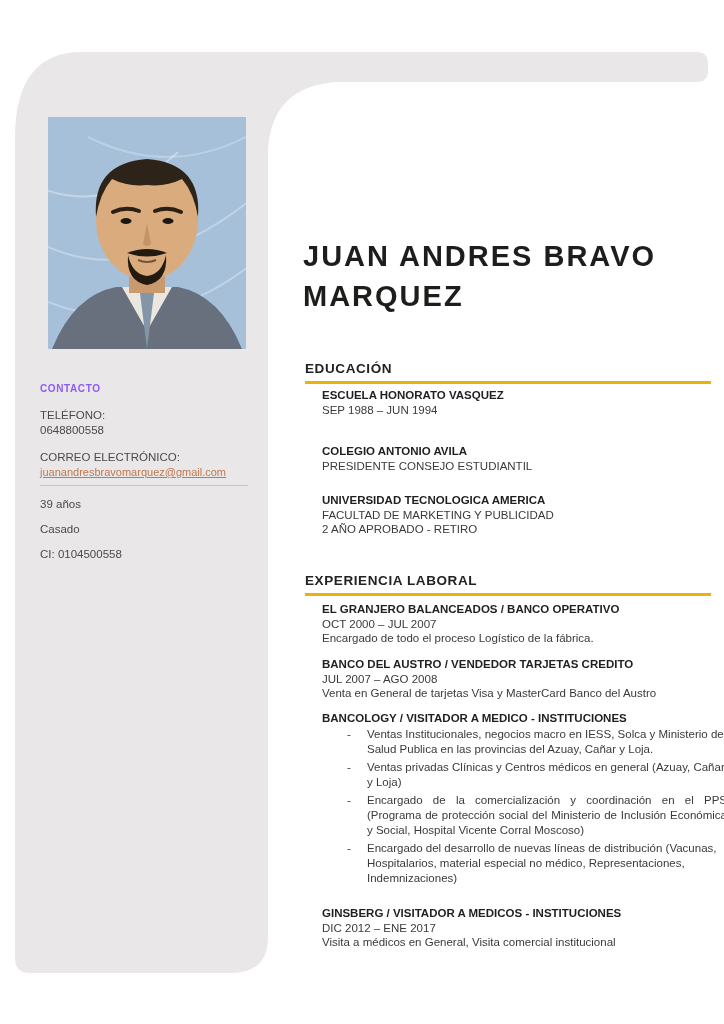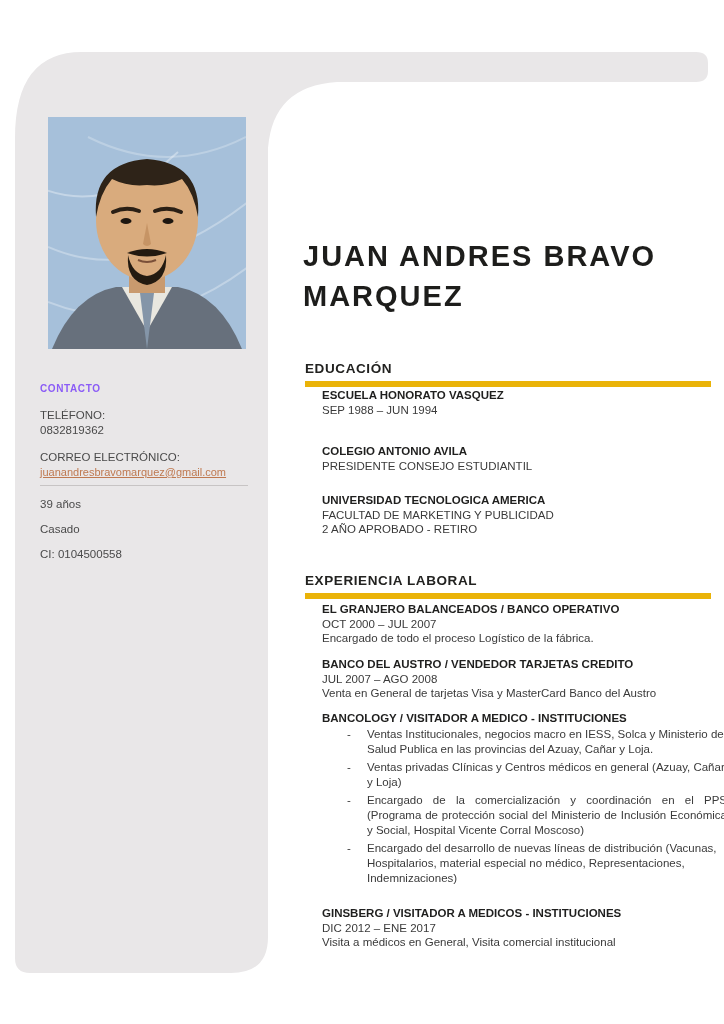--- a/index.html
+++ b/index.html
@@ -41,21 +41,21 @@
 
   
   .name{
     position:absolute;left:303px;top:236px;width:420px;
     font-size:29px;line-height:40px;letter-spacing:2px;
     color:#1d1d1b;font-weight:700;
   }
   .section-heading{
     position:absolute;left:305px;width:406px;
     font-size:13.5px;font-weight:bold;letter-spacing:.6px;color:#222220;
-    padding-bottom:5px;border-bottom:6px solid #eab308;
+    padding-bottom:5px;border-bottom:3px solid #eab308;
   }
   .edu-heading{top:361px;}
   .exp-heading{top:573px;}
 
   .entry{position:absolute;left:322px;width:406px;font-size:11.5px;line-height:14.5px;color:#3a3a3a;}
   .entry .title{font-weight:bold;color:#1f1f1e;}
   .edu-0{top:388px;}
   .edu-1{top:444px;}
   .edu-2{top:493px;}
   .exp-0{top:602px;}
@@ -129,21 +129,21 @@
       <path d="M79 136 Q 99 128 119 136 Q 99 143 79 136 Z" fill="#231a10"></path>
 
       <path d="M80 138 Q 78 164 99 168 Q 120 164 118 138 Q 114 157 99 159 Q 84 157 80 138 Z" fill="#231a10"></path>
 
       <path d="M90 143 Q 99 147 108 143" stroke="#7a4f38" stroke-width="2" fill="none"></path>
     </svg>
   </div>
 
   <div class="contact-heading">CONTACTO</div>
   <div class="sb phone-label">TELÉFONO:</div>
-  <div class="sb phone-value">0832819362</div>
+  <div class="sb phone-value">0648800558</div>
   <div class="sb email-label">CORREO ELECTRÓNICO:</div>
   <div class="email-link">juanandresbravomarquez@gmail.com</div>
   <div class="email-divider"></div>
   <div class="sb age">39 años</div>
   <div class="sb marital">Casado</div>
   <div class="sb ci">CI: 0104500558</div>
 
   <div class="name">JUAN ANDRES BRAVO MARQUEZ</div>
 
   <div class="section-heading edu-heading">EDUCACIÓN</div>

